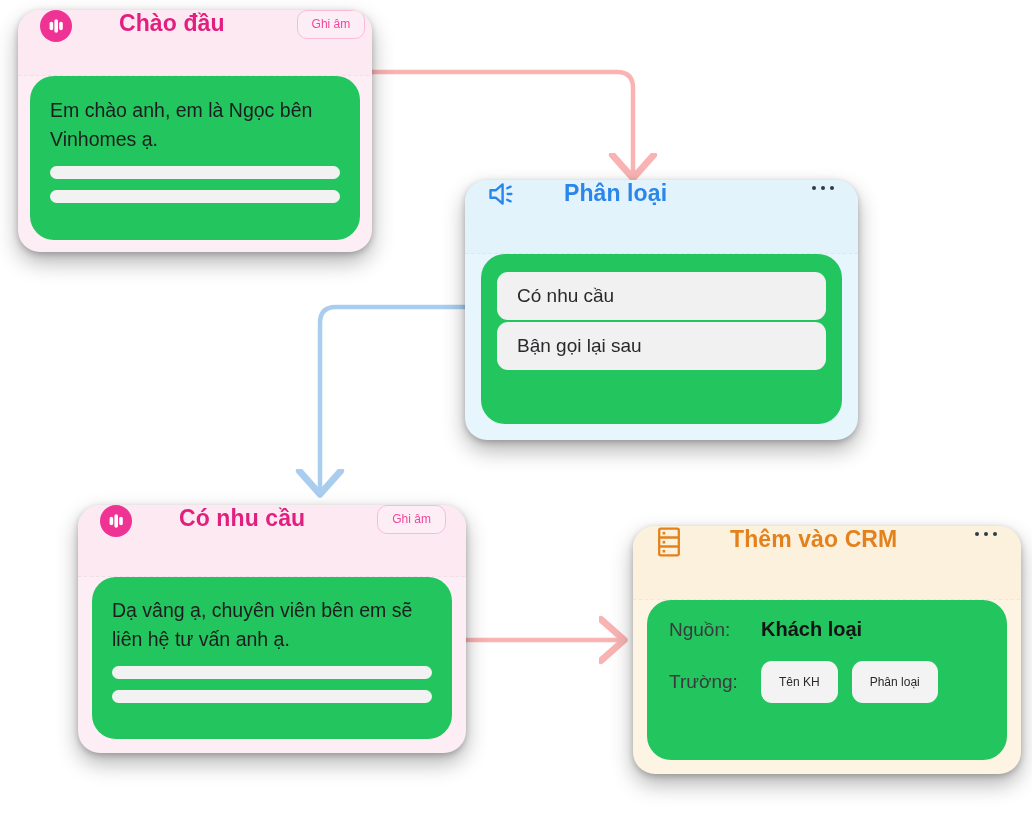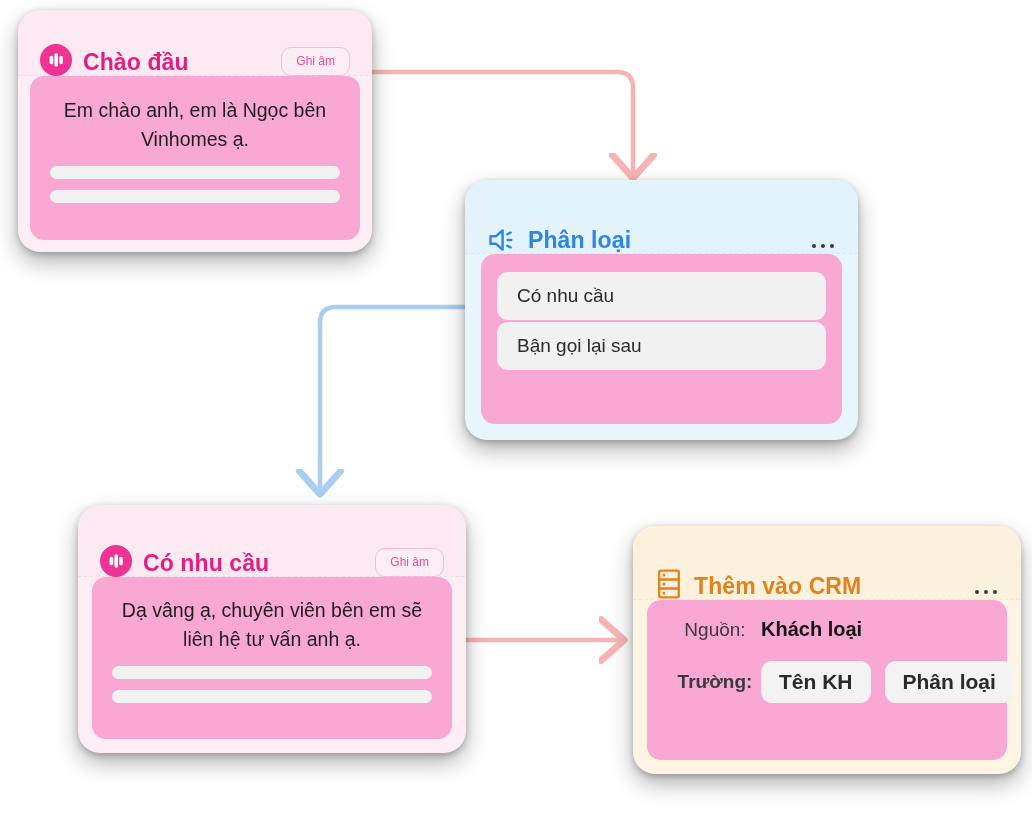--- a/index.html
+++ b/index.html
@@ -15,65 +15,66 @@
 
   
   .card{
     position:absolute;
     border-radius:22px;
     box-shadow:0 10px 22px rgba(0,0,0,.30), 0 2px 6px rgba(0,0,0,.22);
     overflow:hidden;
     display:flex;flex-direction:column;
   }
   .card-header{
-    display:flex;align-items:flex-end;
+    display:flex;align-items:flex-start;
     padding:0 22px;
     height:66px;
     flex:0 0 auto;
     position:relative;
+    gap:36px;
   }
   .card-header:after{
     content:"";position:absolute;left:0;right:0;bottom:0;height:1px;
     background-image:linear-gradient(to right,rgba(0,0,0,.10) 0 3px,transparent 3px 6px);
     background-size:6px 1px;background-repeat:repeat-x;opacity:.45;
   }
   .hdr-icon{flex:0 0 auto;display:flex;align-items:center;justify-content:center;margin-right:11px;}
   .hdr-title{font-size:23px;font-weight:700;letter-spacing:.1px;white-space:nowrap;}
   .hdr-spacer{flex:1 1 auto;}
 
   .pill{
     border-radius:10px;padding:7px 14px 8px;font-size:12px;font-weight:400;
     white-space:nowrap;line-height:1;
   }
   .dots{display:flex;gap:5px;align-items:center;padding:6px 2px;}
   .dots i{width:4px;height:4px;border-radius:50%;background:#2f3b47;display:block;}
 
   .card-body{flex:1 1 auto;padding:12px;display:flex;}
   .inner-panel{
-    background:#f9a8d4;border-radius:14px;width:100%;
-    padding:16px 18px 18px;box-sizing:border-box;text-align:center;
+    background:#22c55e;border-radius:24px;width:100%;
+    padding:16px 18px 18px;box-sizing:border-box;
   }
   .speech{font-size:19.5px;line-height:1.5;color:#1d1d1f;}
   .skel{height:13px;border-radius:7px;background:#f2f2f3;margin-top:11px;}
 
   .opt{
     background:#f1f1f2;border-radius:11px;
     padding:0 20px;height:48px;display:flex;align-items:center;
     font-size:19px;color:#2a2a2d;
   }
   .opt + .opt{margin-top:2px;}
 
   .kv{display:flex;align-items:center;}
-  .kv + .kv{margin-top:20px;font-weight:bold;}
+  .kv + .kv{margin-top:20px;}
   .kv-label{font-size:19px;color:#3a3a3c;width:92px;flex:0 0 auto;}
   .kv-value{font-size:20px;font-weight:700;color:#141416;}
   .chip{
     background:#f3f3f4;border-radius:11px;height:42px;
     display:flex;align-items:center;padding:0 18px;
-    font-size:21px;color:#2a2a2d;white-space:nowrap;
+    font-size:12px;color:#2a2a2d;white-space:nowrap;
   }
   .chip + .chip{margin-left:14px;}
 
   
   #card-greeting{left:18px;top:10px;width:354px;height:242px;background:#fdeef5;}
   #card-greeting .card-header{background:#fce9f2;}
   #card-greeting .hdr-title{color:#e21f7f;}
   #card-greeting .pill{color:#f0479c;border:1.6px solid #f9bcd8;background:#fdeef5;}
   #card-greeting .card-body{padding:0 12px 12px;}
   #card-greeting .inner-panel{padding:20px 20px 18px;}

